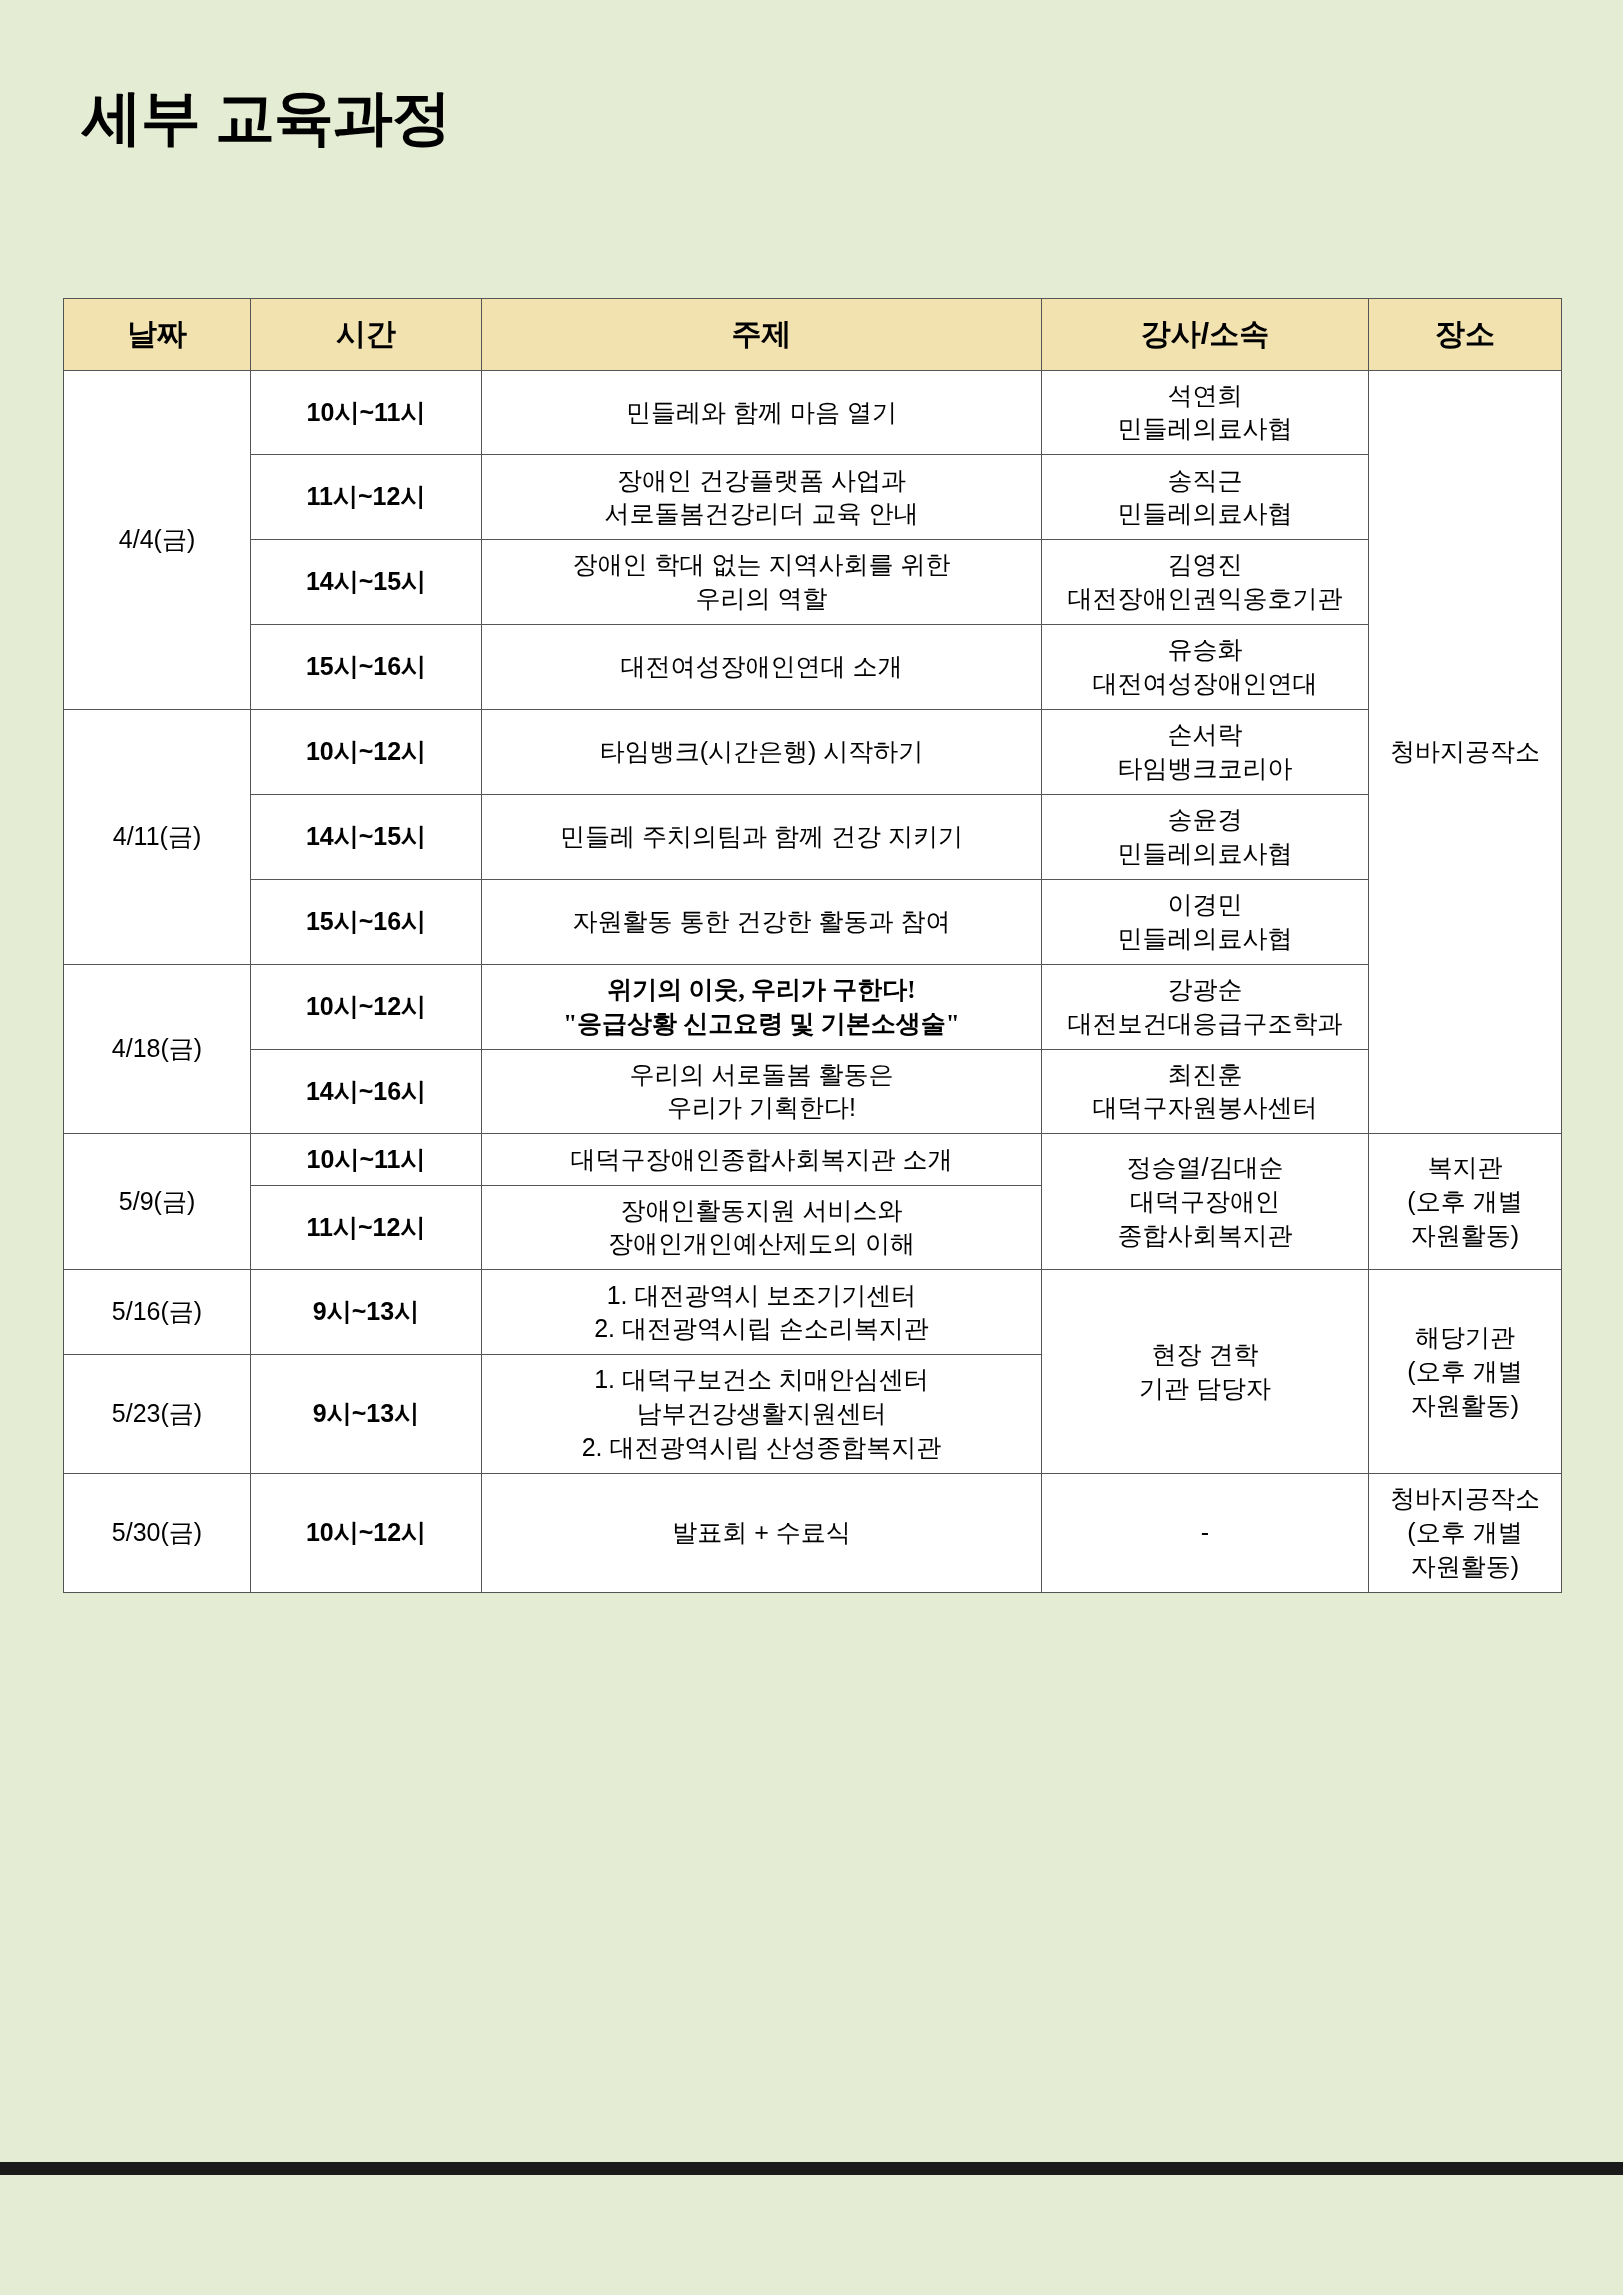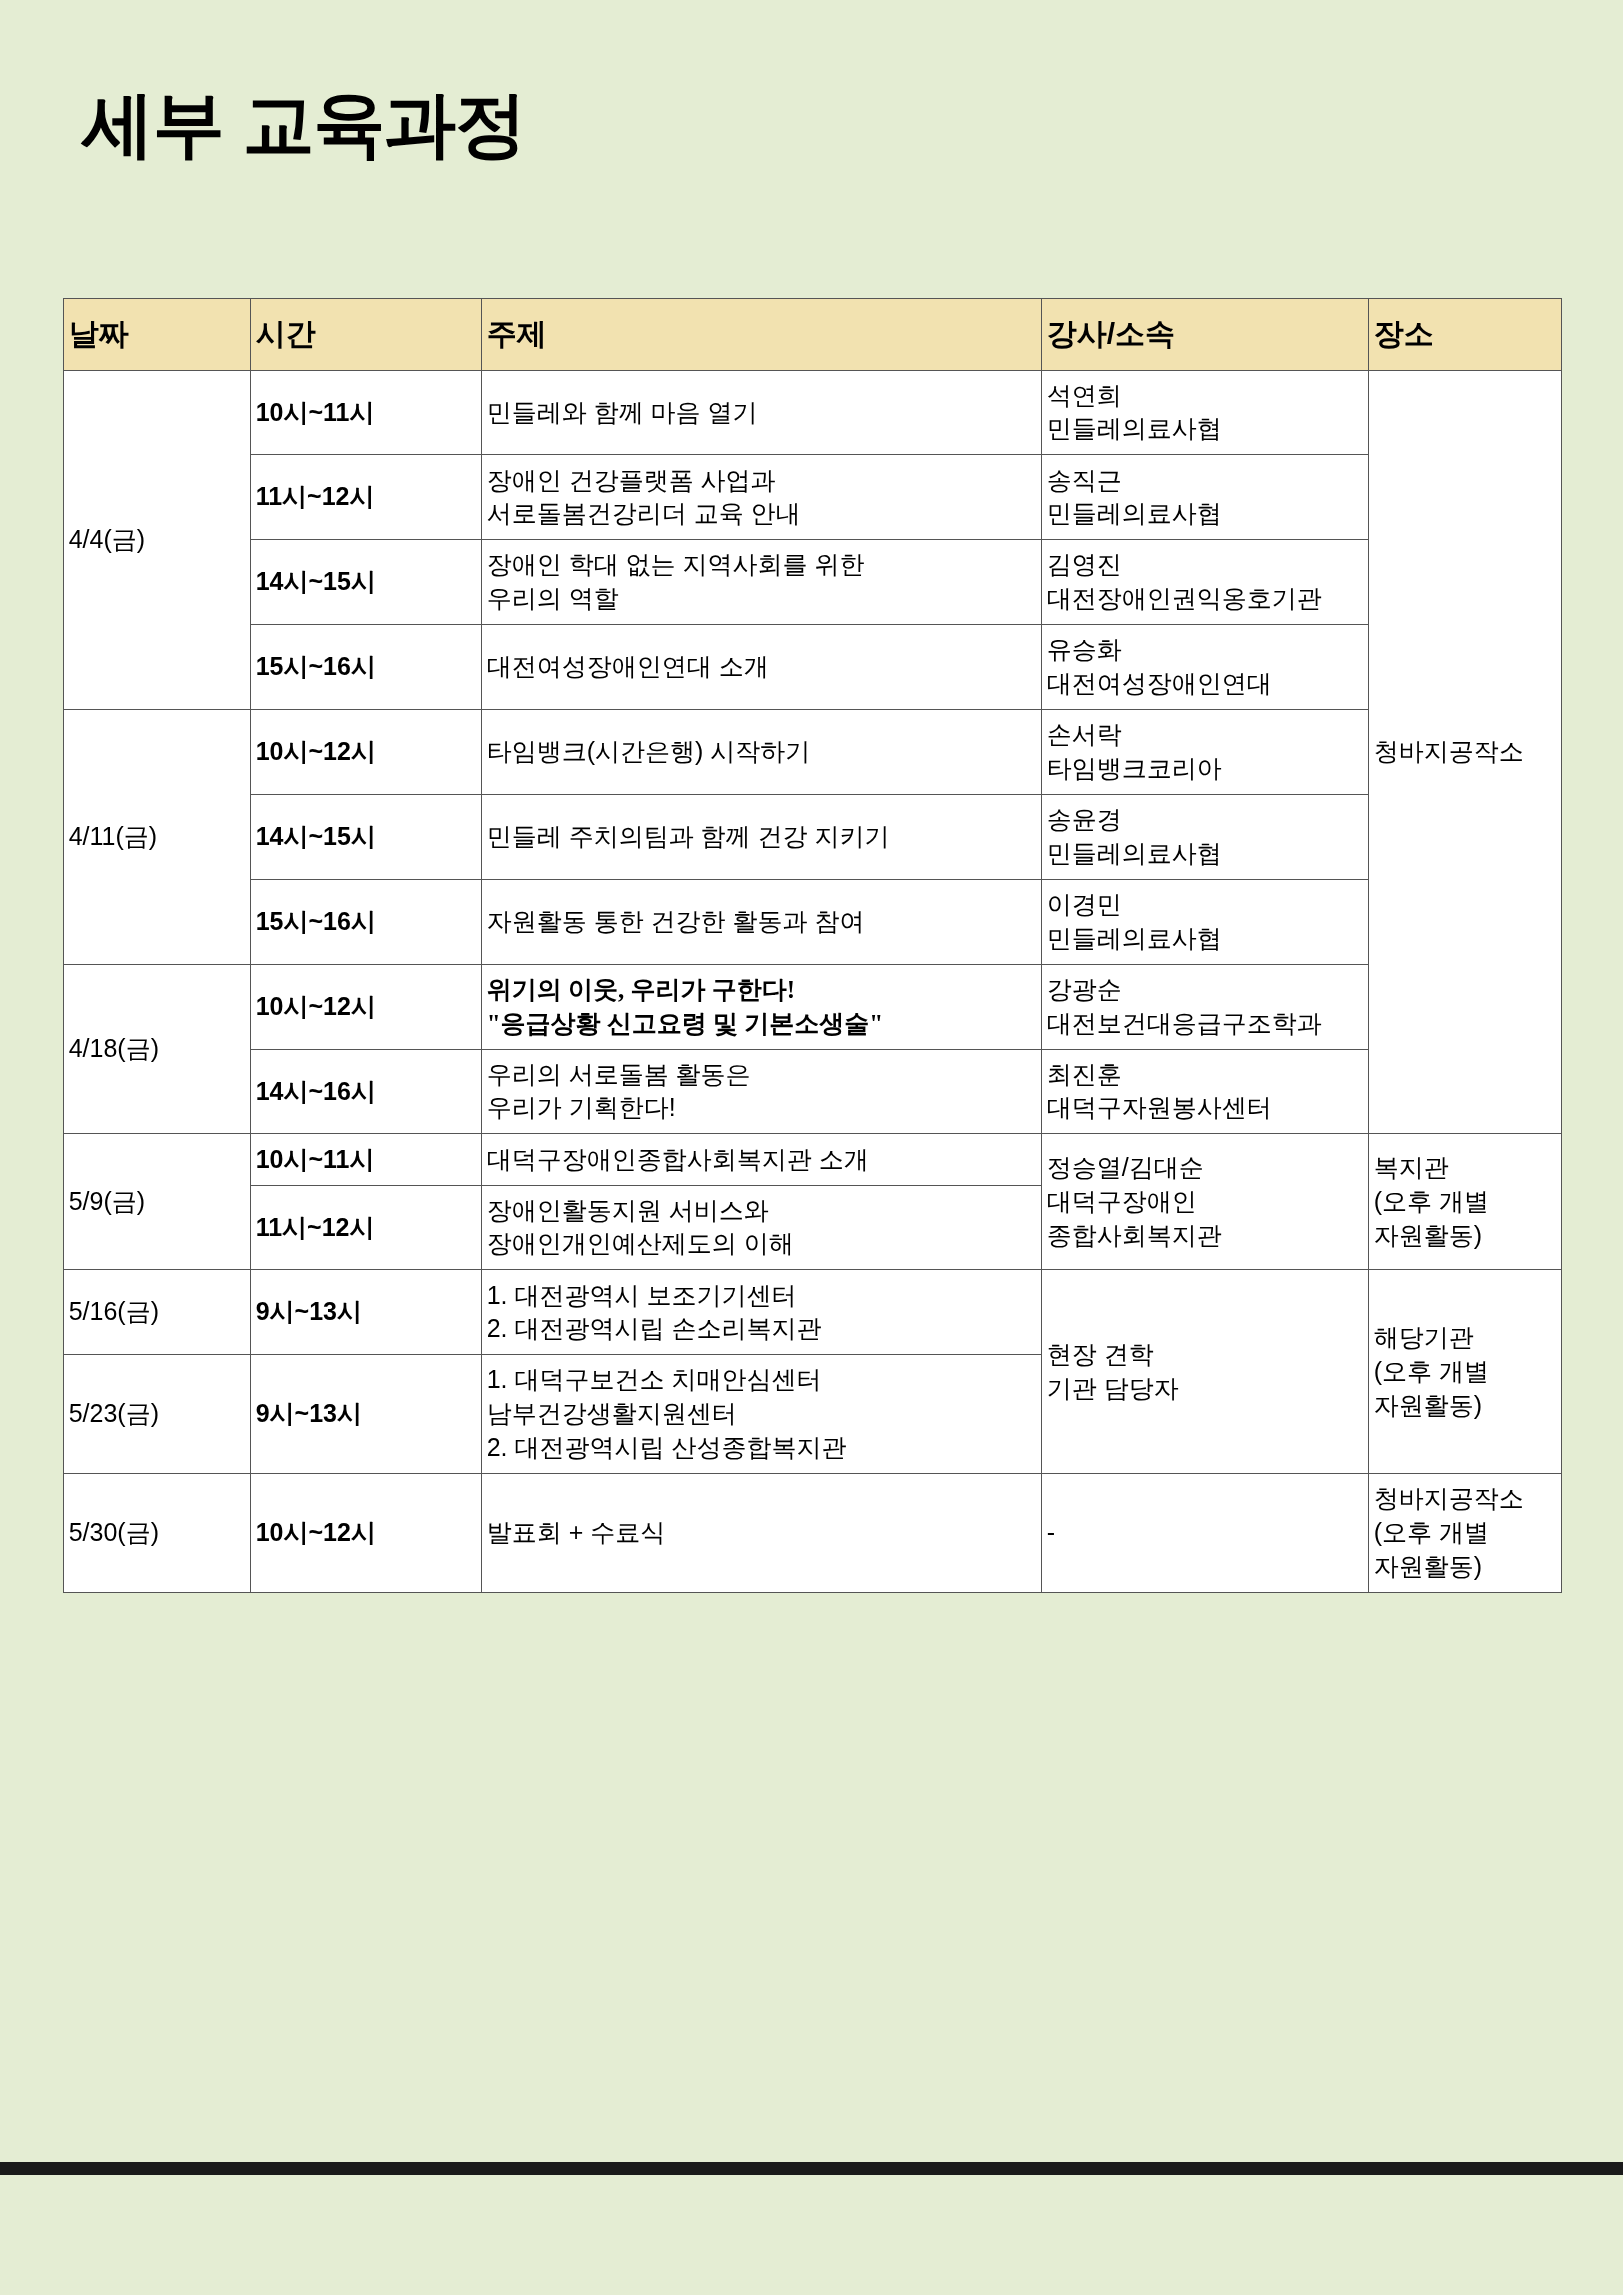--- a/index.html
+++ b/index.html
@@ -16,41 +16,41 @@
   }
   #page {
     position: absolute;
     inset: 0;
     padding: 0;
   }
   .page-title {
     position: absolute;
     left: 82px;
     top: 88px;
-    font-size: 72px;
+    font-size: 60px;
     font-weight: bold;
     letter-spacing: -1.2px;
     line-height: 1;
     white-space: nowrap;
   }
   .table-wrap {
     position: absolute;
     left: 63px;
     top: 298px;
     width: 1497px;
   }
   table.curriculum {
     width: 100%;
     border-collapse: collapse;
     background: #ffffff;
     table-layout: fixed;
   }
   table.curriculum th, table.curriculum td {
     border: 1.8px solid #555555;
-    text-align: left;
+    text-align: center;
     vertical-align: middle;
     font-size: 25px;
     line-height: 1.35;
     padding: 8.2px 4.7px;
     white-space: pre-line;
   }
   table.curriculum thead th {
     background: #f2e2b0;
     font-weight: bold;
     font-size: 30px;

